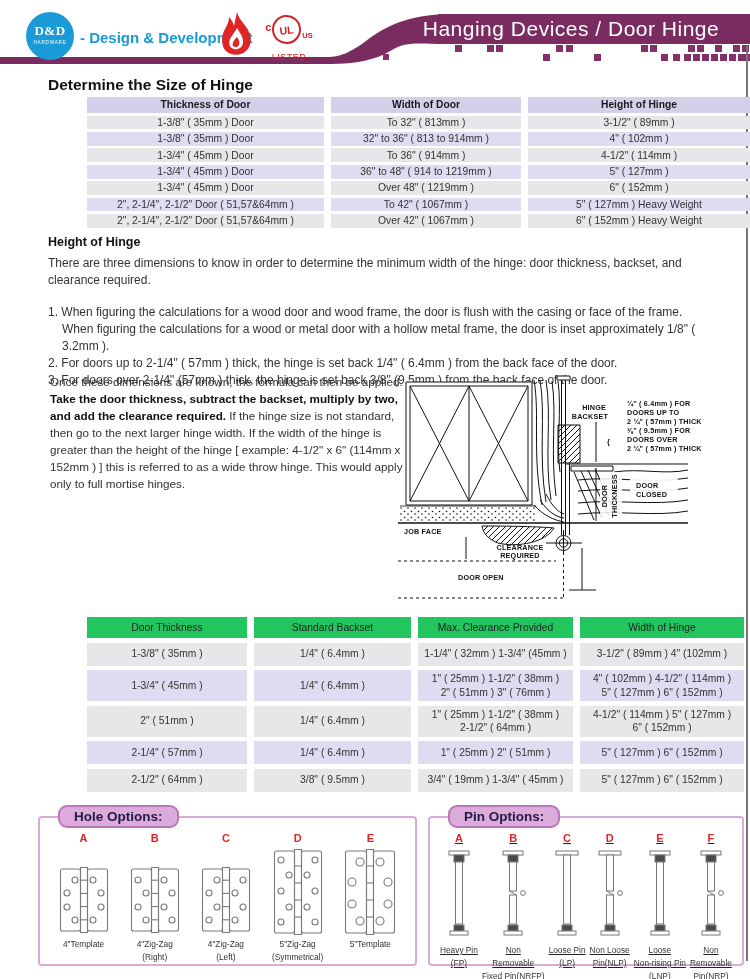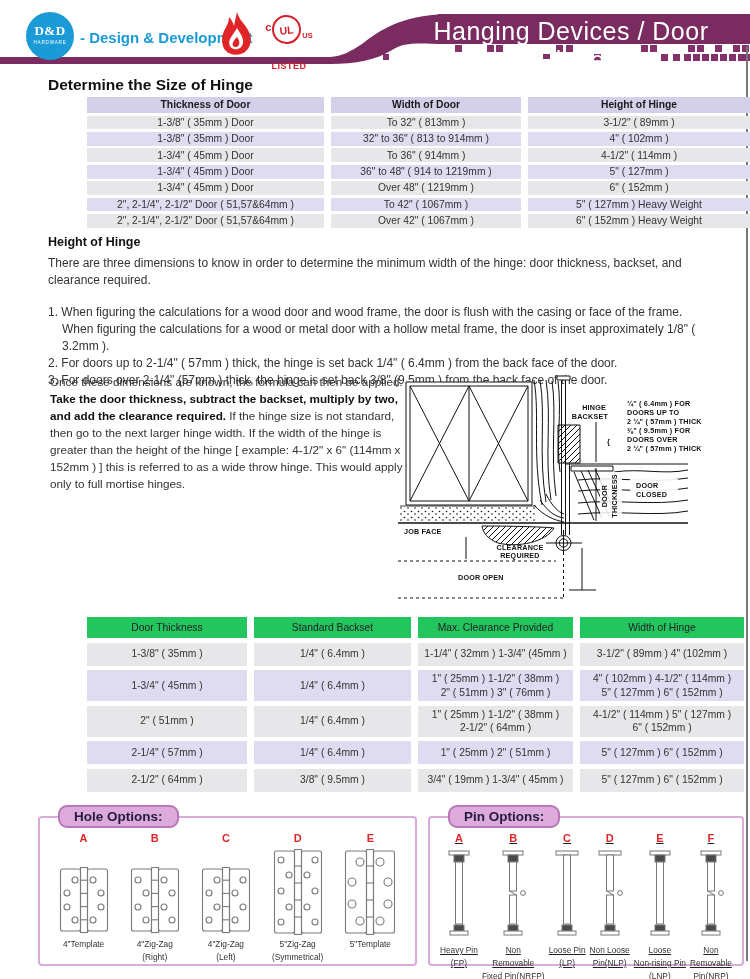--- a/index.html
+++ b/index.html
@@ -1,31 +1,31 @@
 <!DOCTYPE html>
 <html><head>
 <meta charset="utf-8">
 <style>
   html,body{margin:0;padding:0;background:#fff;}
   body{width:750px;height:979px;position:relative;font-family:"Liberation Sans",sans-serif;color:#222;overflow:hidden;}
 
   
   #banner-svg{position:absolute;left:0;top:0;width:750px;height:72px;}
-  .banner-title{position:absolute;left:400px;top:17px;width:342px;text-align:center;color:#fff;font-size:25px;letter-spacing:.5px;}
+  .banner-title{position:absolute;left:400px;top:17px;width:342px;text-align:center;color:#fff;font-size:21px;letter-spacing:.5px;}
   .logo-circle{position:absolute;left:26px;top:12px;width:48px;height:48px;border-radius:50%;background:#1a9ad7;color:#fff;text-align:center;}
   .logo-dd{font-family:"Liberation Serif",serif;font-weight:bold;font-size:13px;margin-top:11px;letter-spacing:.5px;}
   .logo-hw{font-size:4.6px;letter-spacing:.8px;margin-top:1px;}
   .tagline{position:absolute;left:80px;top:29px;color:#1a9ad7;font-weight:bold;font-size:15px;}
   #flame-svg{position:absolute;left:220px;top:11px;width:34px;height:46px;}
   .ul-mark{position:absolute;left:258px;top:15px;width:62px;text-align:center;color:#d42028;}
   .ul-row{display:flex;align-items:flex-start;justify-content:center;}
   .ul-c{font-size:11px;font-weight:bold;margin-top:6px;}
   .ul-circle{width:25px;height:25px;border:2.5px solid #d42028;border-radius:50%;display:flex;align-items:center;justify-content:center;font-weight:bold;font-size:10.5px;transform:rotate(-6deg);margin:0 1px;}
   .ul-us{font-size:7.5px;font-weight:bold;margin-top:16px;}
-  .ul-listed{font-size:9px;font-weight:bold;letter-spacing:.5px;margin-top:17px;}
+  .ul-listed{font-size:9px;font-weight:normal;letter-spacing:.5px;margin-top:8px;}
 
   .edge-line{position:absolute;left:746px;top:46px;width:1.5px;height:915px;background:#777;}
 
   
   .page-title{position:absolute;left:48px;top:76px;font-size:15.5px;font-weight:bold;color:#111;}
   .hoh{position:absolute;left:48px;top:234px;width:668px;font-size:12px;line-height:17px;color:#333;}
   .hoh-title{font-weight:bold;color:#111;font-size:12.5px;margin-bottom:4px;}
   .hoh-notes{margin-top:15px;}
   .hoh-notes div:nth-child(2){padding-left:14px;}
   .formula{position:absolute;left:50px;top:373px;width:356px;font-size:11.7px;line-height:17px;color:#333;}

